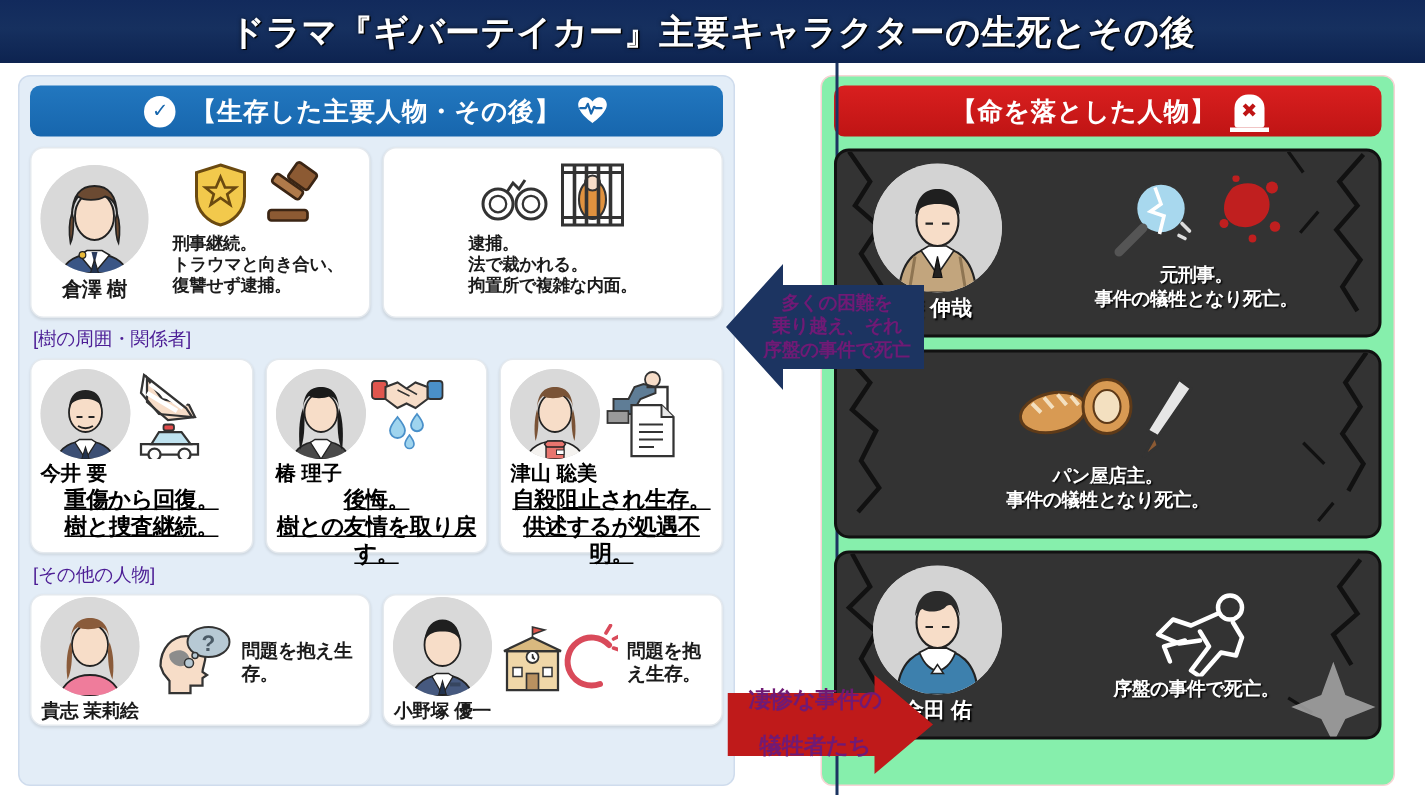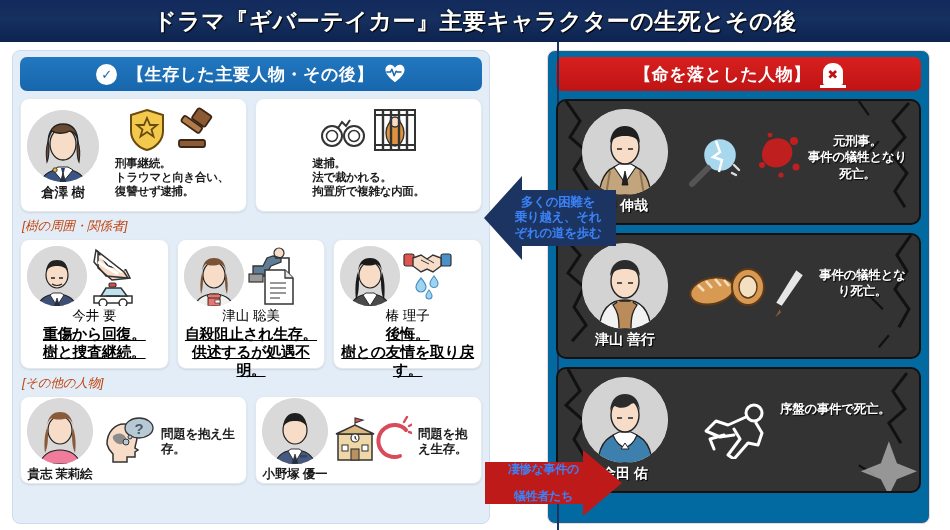--- a/index.html
+++ b/index.html
@@ -74,33 +74,33 @@
   .pname-sm { font-size: 12.5px; }
   .rightside { flex: 1; display: flex; flex-direction: column; align-items: center; justify-content: flex-start; }
   .sym-row { display: flex; align-items: center; justify-content: center; gap: 6px; height: 50px; }
   .desc {
     font-size: 11.5px; line-height: 1.2; color: #1b1b1b; 
     margin-top: 2px; font-weight: bold; letter-spacing: -.3px;
   }
   .desc-one { font-size: 12.5px; align-self: center; }
 
   .sec-label {
-    font-size: 12.5px; color: #c2410c; margin: 6px 0 4px 2px; letter-spacing: -.2px; font-style: italic;
+    font-size: 12.5px; color: #4c1d95; margin: 6px 0 4px 2px; letter-spacing: -.2px;
   }
 
   .card-mid .mid-top { display: flex; gap: 3px; align-items: flex-start; }
-  .card-mid .mid-name { text-align: center; font-size: 13.5px; font-weight: normal; margin-top: 1px; }
+  .card-mid .mid-name { text-align: left; font-size: 13.5px; font-weight: bold; margin-top: 1px; }
   .card-mid .mid-desc { text-align: center; font-size: 15px; line-height: 1.2; font-weight: bold; letter-spacing: -.4px; text-decoration: underline; }
 
   .card-wide .w-inner { display: flex; align-items: center; gap: 6px; height: 100%; }
 
   
   .right-col { width: 393px; padding: 8px 10px 6px 0; margin-left: 47px; }
   .panel-right {
-    background: #0369a1; border: 1px solid #f6d4d4; border-radius: 8px;
+    background: #86efac; border: 1px solid #f6d4d4; border-radius: 8px;
     height: 474px; padding: 6px 8px 8px 8px; display: flex; flex-direction: column;
   }
   .hdr-right {
     background: linear-gradient(180deg,#d91f1f 0%,#bf1414 100%);
     border-radius: 7px; height: 34px; display: flex; align-items: center;
     justify-content: center; gap: 12px; color: #fff;
   }
   .hdr-right .hdr-label { font-size: 17px; font-weight: bold; letter-spacing: .5px; }
   .ico-grave {
     width: 20px; height: 22px; background: #fff; border-radius: 9px 9px 2px 2px;
@@ -117,39 +117,39 @@
     display: flex; align-items: center; padding: 4px 8px;
   }
   .dcard .crack { position: absolute; inset: 0; pointer-events: none; }
   .dcard .d-inner { display: flex; align-items: center; width: 100%; position: relative; z-index: 2; }
   .d-av-wrap { width: 118px; display: flex; flex-direction: column; align-items: center; }
   .d-av { width: 86px; height: 86px; border-radius: 50%; background: #cfcfcf; overflow: hidden; }
   .d-name {
     color: #fff; font-size: 14px; font-weight: bold; margin-top: 2px;
     text-shadow: 1px 1px 1px #000; white-space: nowrap;
   }
-  .d-right { flex: 1; display: flex; flex-direction: row; align-items: flex-start; }
+  .d-right { flex: 1; display: flex; flex-direction: column; align-items: center; }
   .d-sym { height: 58px; display: flex; align-items: center; justify-content: center; gap: 4px; }
   .d-desc {
     color: #fff; font-size: 12.5px; font-weight: bold; text-align: center;
     line-height: 1.3; text-shadow: 1px 1px 1px #000; letter-spacing: -.3px;
   }
 
   
   .arrow-box { position: absolute; z-index: 30; }
   .arrow-navy { left: 484px; top: 134px; width: 132px; height: 84px; }
   .arrow-red { left: 485px; top: 408px; width: 137px; height: 66px; }
   .arrow-label {
     position: absolute; inset: 0; display: flex; flex-direction: column;
-    align-items: center; justify-content: center; color: #3b82f6;
+    align-items: center; justify-content: center; color: #701a75;
     font-size: 12.5px; font-weight: bold; line-height: 1.25; text-align: right;
     letter-spacing: -.3px;
   }
   .arrow-navy .arrow-label { padding-left: 16px; }
-  .arrow-red .arrow-label { padding-right: 20px; font-size: 12px; gap: 12px; }
+  .arrow-red .arrow-label { padding-right: 20px; font-size: 15px; gap: 12px; }
   svg { display: block; }
 </style>
 </head>
 <body>
 
 <div class="page">
 
   <div class="title-bar">
     <div class="title-text">ドラマ『ギバーテイカー』主要キャラクターの生死とその後</div>
   </div>
@@ -291,20 +291,56 @@
               <div>重傷から回復。</div>
               <div>樹と捜査継続。</div>
             </div>
           </div>
 
           <div class="card card-mid">
             <div class="mid-top">
               <span class="avatar av-60">
                 <svg width="60" height="60" viewBox="0 0 60 60">
                   <circle cx="30" cy="30" r="30" fill="#d9d9d9"></circle>
+                  <path d="M30 48c-9 0-17 4-19 12h38c-2-8-10-12-19-12z" fill="#4a4a4a" stroke="#222" stroke-width="1.1"></path>
+                  <path d="M23 49l7 11 7-11-3-2h-8z" fill="#fff" stroke="#222" stroke-width=".9"></path>
+                  <ellipse cx="30" cy="29" rx="11" ry="13" fill="#f7ddc8" stroke="#222" stroke-width="1.2"></ellipse>
+                  <path d="M18 28c0-12 5-16 12-16s12 4 12 16c0-7-3-9-6-10-4 2-11 2-14 0-2 2-4 4-4 10z" fill="#1a1a1a"></path>
+                  <path d="M18 26c-3 8-3 20-2 28 3-6 3-16 3-22z" fill="#1a1a1a"></path>
+                  <path d="M42 26c3 8 3 20 2 28-3-6-3-16-3-22z" fill="#1a1a1a"></path>
+                </svg>
+              </span>
+              <span>
+                <svg width="50" height="60" viewBox="0 0 50 60">
+                  <g>
+                    <rect x="1" y="8" width="10" height="12" rx="2" fill="#e0564e" stroke="#333" stroke-width="1.2"></rect>
+                    <rect x="38" y="8" width="10" height="12" rx="2" fill="#4a90c9" stroke="#333" stroke-width="1.2"></rect>
+                    <path d="M10 12l8-3 6 4 6-4 8 3v8l-8 6-6-3-6 3-8-6z" fill="#f7ddc8" stroke="#333" stroke-width="1.4"></path>
+                    <path d="M18 14l8 4M24 13l7 4" stroke="#333" stroke-width="1"></path>
+                  </g>
+                  <g>
+                    <path d="M18 32c0 0-5 6-5 9a5 5 0 0010 0c0-3-5-9-5-9z" fill="#9fd4ee" stroke="#4a90c9" stroke-width="1.2"></path>
+                    <path d="M31 30c0 0-4 5-4 7.5a4 4 0 008 0c0-2.5-4-7.5-4-7.5z" fill="#9fd4ee" stroke="#4a90c9" stroke-width="1.2"></path>
+                    <path d="M26 44c0 0-3 4-3 6a3 3 0 006 0c0-2-3-6-3-6z" fill="#9fd4ee" stroke="#4a90c9" stroke-width="1.1"></path>
+                  </g>
+                </svg>
+              </span>
+            </div>
+            <div class="mid-name">椿 理子</div>
+            <div class="mid-desc">
+              <div>後悔。</div>
+              <div>樹との友情を取り戻す。</div>
+            </div>
+          </div>
+
+          <div class="card card-mid">
+            <div class="mid-top">
+              <span class="avatar av-60">
+                <svg width="60" height="60" viewBox="0 0 60 60">
+                  <circle cx="30" cy="30" r="30" fill="#d9d9d9"></circle>
                   <path d="M30 48c-9 0-17 4-19 12h38c-2-8-10-12-19-12z" fill="#f4f2ef" stroke="#222" stroke-width="1.1"></path>
                   <path d="M23 50l7 10 7-10-2-2h-10z" fill="#e8756e" stroke="#222" stroke-width=".9"></path>
                   <path d="M24 52h12v8H24z" fill="#e8756e" stroke="#222" stroke-width=".9"></path>
                   <rect x="31" y="54" width="5" height="3" fill="#fff" stroke="#222" stroke-width=".6"></rect>
                   <ellipse cx="30" cy="29" rx="11" ry="13" fill="#f7ddc8" stroke="#222" stroke-width="1.2"></ellipse>
                   <path d="M18 28c0-12 5-16 12-16s12 4 12 16c0-7-3-9-6-10-4 2-11 2-14 0-2 2-4 4-4 10z" fill="#7a5336"></path>
                   <path d="M18 27c-2 7-2 15-1 21 2-5 2-13 2-17z" fill="#7a5336"></path>
                   <path d="M42 27c2 7 2 15 1 21-2-5-2-13-2-17z" fill="#7a5336"></path>
                 </svg>
               </span>
@@ -321,56 +357,20 @@
                     <path d="M22 2v8h8" fill="#e8e8e8" stroke="#333" stroke-width="1.3"></path>
                     <path d="M7 15h16M7 20h16M7 25h16M7 30h10" stroke="#333" stroke-width="1.2"></path>
                   </g>
                 </svg>
               </span>
             </div>
             <div class="mid-name">津山 聡美</div>
             <div class="mid-desc">
               <div>自殺阻止され生存。</div>
               <div>供述するが処遇不明。</div>
-            </div>
-          </div>
-
-          <div class="card card-mid">
-            <div class="mid-top">
-              <span class="avatar av-60">
-                <svg width="60" height="60" viewBox="0 0 60 60">
-                  <circle cx="30" cy="30" r="30" fill="#d9d9d9"></circle>
-                  <path d="M30 48c-9 0-17 4-19 12h38c-2-8-10-12-19-12z" fill="#4a4a4a" stroke="#222" stroke-width="1.1"></path>
-                  <path d="M23 49l7 11 7-11-3-2h-8z" fill="#fff" stroke="#222" stroke-width=".9"></path>
-                  <ellipse cx="30" cy="29" rx="11" ry="13" fill="#f7ddc8" stroke="#222" stroke-width="1.2"></ellipse>
-                  <path d="M18 28c0-12 5-16 12-16s12 4 12 16c0-7-3-9-6-10-4 2-11 2-14 0-2 2-4 4-4 10z" fill="#1a1a1a"></path>
-                  <path d="M18 26c-3 8-3 20-2 28 3-6 3-16 3-22z" fill="#1a1a1a"></path>
-                  <path d="M42 26c3 8 3 20 2 28-3-6-3-16-3-22z" fill="#1a1a1a"></path>
-                </svg>
-              </span>
-              <span>
-                <svg width="50" height="60" viewBox="0 0 50 60">
-                  <g>
-                    <rect x="1" y="8" width="10" height="12" rx="2" fill="#e0564e" stroke="#333" stroke-width="1.2"></rect>
-                    <rect x="38" y="8" width="10" height="12" rx="2" fill="#4a90c9" stroke="#333" stroke-width="1.2"></rect>
-                    <path d="M10 12l8-3 6 4 6-4 8 3v8l-8 6-6-3-6 3-8-6z" fill="#f7ddc8" stroke="#333" stroke-width="1.4"></path>
-                    <path d="M18 14l8 4M24 13l7 4" stroke="#333" stroke-width="1"></path>
-                  </g>
-                  <g>
-                    <path d="M18 32c0 0-5 6-5 9a5 5 0 0010 0c0-3-5-9-5-9z" fill="#9fd4ee" stroke="#4a90c9" stroke-width="1.2"></path>
-                    <path d="M31 30c0 0-4 5-4 7.5a4 4 0 008 0c0-2.5-4-7.5-4-7.5z" fill="#9fd4ee" stroke="#4a90c9" stroke-width="1.2"></path>
-                    <path d="M26 44c0 0-3 4-3 6a3 3 0 006 0c0-2-3-6-3-6z" fill="#9fd4ee" stroke="#4a90c9" stroke-width="1.1"></path>
-                  </g>
-                </svg>
-              </span>
-            </div>
-            <div class="mid-name">椿 理子</div>
-            <div class="mid-desc">
-              <div>後悔。</div>
-              <div>樹との友情を取り戻す。</div>
             </div>
           </div>
         </div>
 
         <div class="sec-label">[その他の人物]</div>
 
         <div class="row">
 
           <div class="card card-wide">
             <div class="w-inner">
@@ -500,50 +500,37 @@
           </div>
         </div>
 
         <div class="dcard">
           <svg class="crack" viewBox="0 0 360 126" preserveAspectRatio="none">
             <path d="M6 2l16 18-12 18 16 14-10 20 12 18-14 16" stroke="#111" stroke-width="3" fill="none"></path>
             <path d="M352 0l-14 20 10 16-12 18 14 20-10 18" stroke="#111" stroke-width="3" fill="none"></path>
             <path d="M310 60l14 14M330 100l-10 12" stroke="#111" stroke-width="2.2" fill="none"></path>
           </svg>
           <div class="d-inner">
-            <div class="d-av-wrap">
-              <span class="d-av">
-                <svg width="86" height="86" viewBox="0 0 86 86">
-                  <circle cx="43" cy="43" r="43" fill="#d3d3d3"></circle>
-                  <path d="M43 57c-13 0-24 7-26 29h52c-2-22-13-29-26-29z" fill="#f2f2f2" stroke="#222" stroke-width="1.4"></path>
-                  <path d="M31 62c4 6 6 10 6 24h12c0-14 2-18 6-24l-6-4H37z" fill="#b98c5a" stroke="#222" stroke-width="1.3"></path>
-                  <path d="M36 58l3 6M50 58l-3 6" stroke="#b98c5a" stroke-width="2.4"></path>
-                  <ellipse cx="43" cy="38" rx="14" ry="17" fill="#f7ddc8" stroke="#222" stroke-width="1.4"></ellipse>
-                  <path d="M28 33c1-11 7-16 15-16s14 5 15 16c-4-6-9-7-15-7s-11 1-15 7z" fill="#2b2b2b"></path>
-                  <path d="M35 40h5M46 40h5" stroke="#222" stroke-width="1.4"></path>
-                </svg>
-              </span>
-              <div class="d-name">津山 善行</div>
-            </div>
             <div class="d-right">
               <div class="d-sym">
                 <svg width="130" height="58" viewBox="0 0 130 58">
                   <g>
                     <ellipse cx="28" cy="24" rx="22" ry="13" transform="rotate(-12 28 24)" fill="#d89a53" stroke="#5e3a18" stroke-width="2"></ellipse>
                     <path d="M14 18l6 6M22 14l6 7M31 12l6 7M40 13l5 6" stroke="#f3e0c0" stroke-width="2.6"></path>
                     <ellipse cx="64" cy="20" rx="16" ry="18" fill="#d89a53" stroke="#5e3a18" stroke-width="2"></ellipse>
                     <ellipse cx="64" cy="20" rx="9" ry="11" fill="#f3e0c0" stroke="#5e3a18" stroke-width="1.4"></ellipse>
                   </g>
                   <g>
                     <path d="M112 2l8 6-22 32-7-4z" fill="#e6e6e6" stroke="#333" stroke-width="1.8"></path>
                     <path d="M96 40l-8 14 10-8z" fill="#8c5a33" stroke="#333" stroke-width="1.8"></path>
                   </g>
                 </svg>
               </div>
               <div class="d-desc">
+                <div>パン屋店主。</div>
                 <div>事件の犠牲となり死亡。</div>
               </div>
             </div>
           </div>
         </div>
 
         <div class="dcard">
           <svg class="crack" viewBox="0 0 360 126" preserveAspectRatio="none">
             <path d="M10 0l12 22-14 14 18 16-10 18 12 20" stroke="#111" stroke-width="3" fill="none"></path>
             <path d="M348 4l-14 18 12 18-16 14 12 20" stroke="#111" stroke-width="3" fill="none"></path>
@@ -586,21 +573,21 @@
       </div>
     </div>
 
     <div class="arrow-box arrow-navy">
       <svg width="132" height="84" viewBox="0 0 132 84">
         <path d="M132 14H38V0L0 42l38 42V70h94z" fill="#1c3461"></path>
       </svg>
       <div class="arrow-label">
         <div>多くの困難を</div>
         <div>乗り越え、それ</div>
-        <div>ぞれの道を歩む</div>
+        <div>序盤の事件で死亡</div>
       </div>
     </div>
 
     <div class="arrow-box arrow-red">
       <svg width="137" height="66" viewBox="0 0 137 66">
         <path d="M0 12h98V0l39 33-39 33V54H0z" fill="#bf1a1a"></path>
       </svg>
       <div class="arrow-label">
         <div>凄惨な事件の</div>
         <div>犠牲者たち</div>

